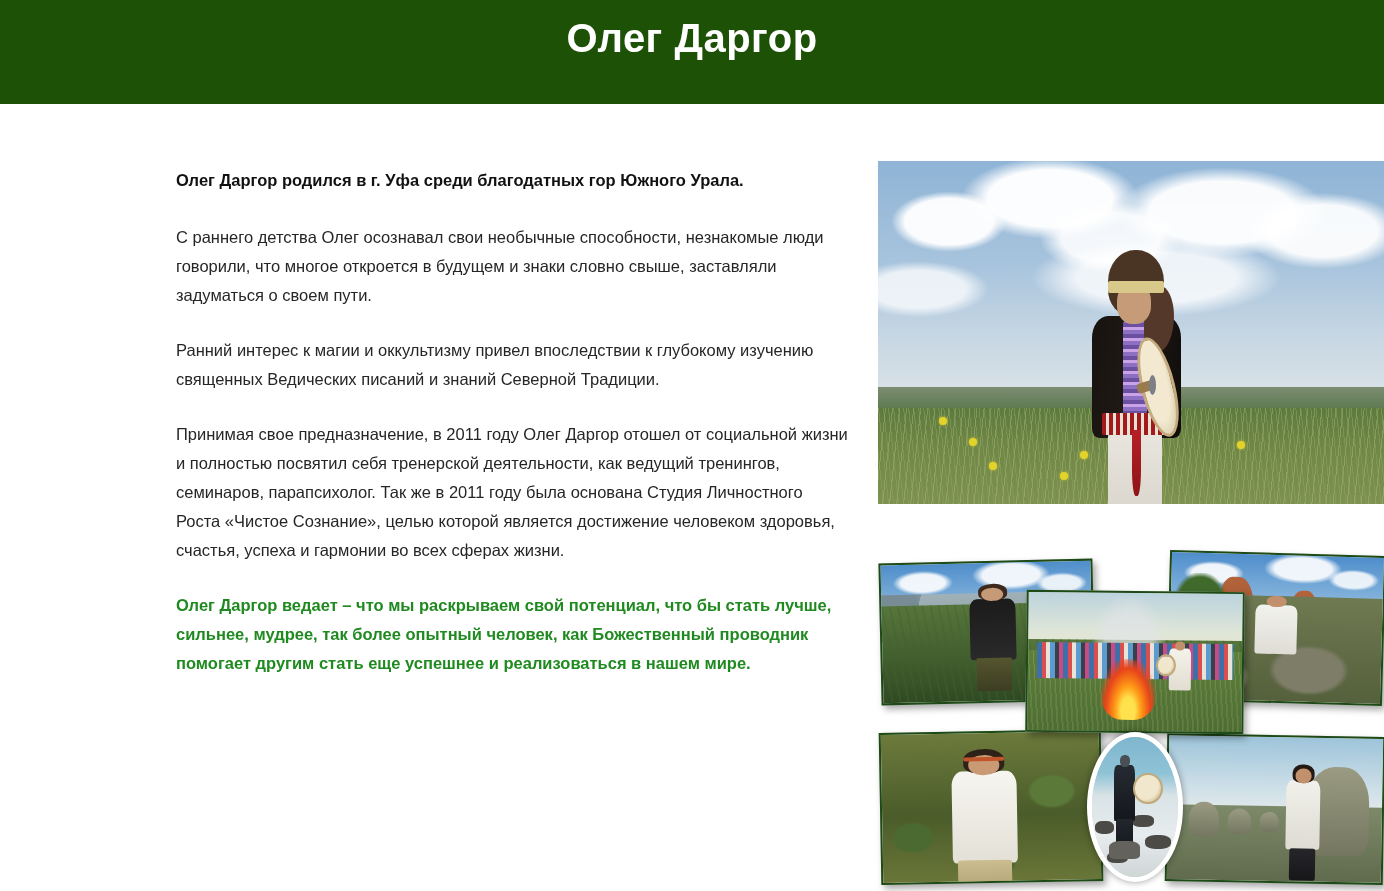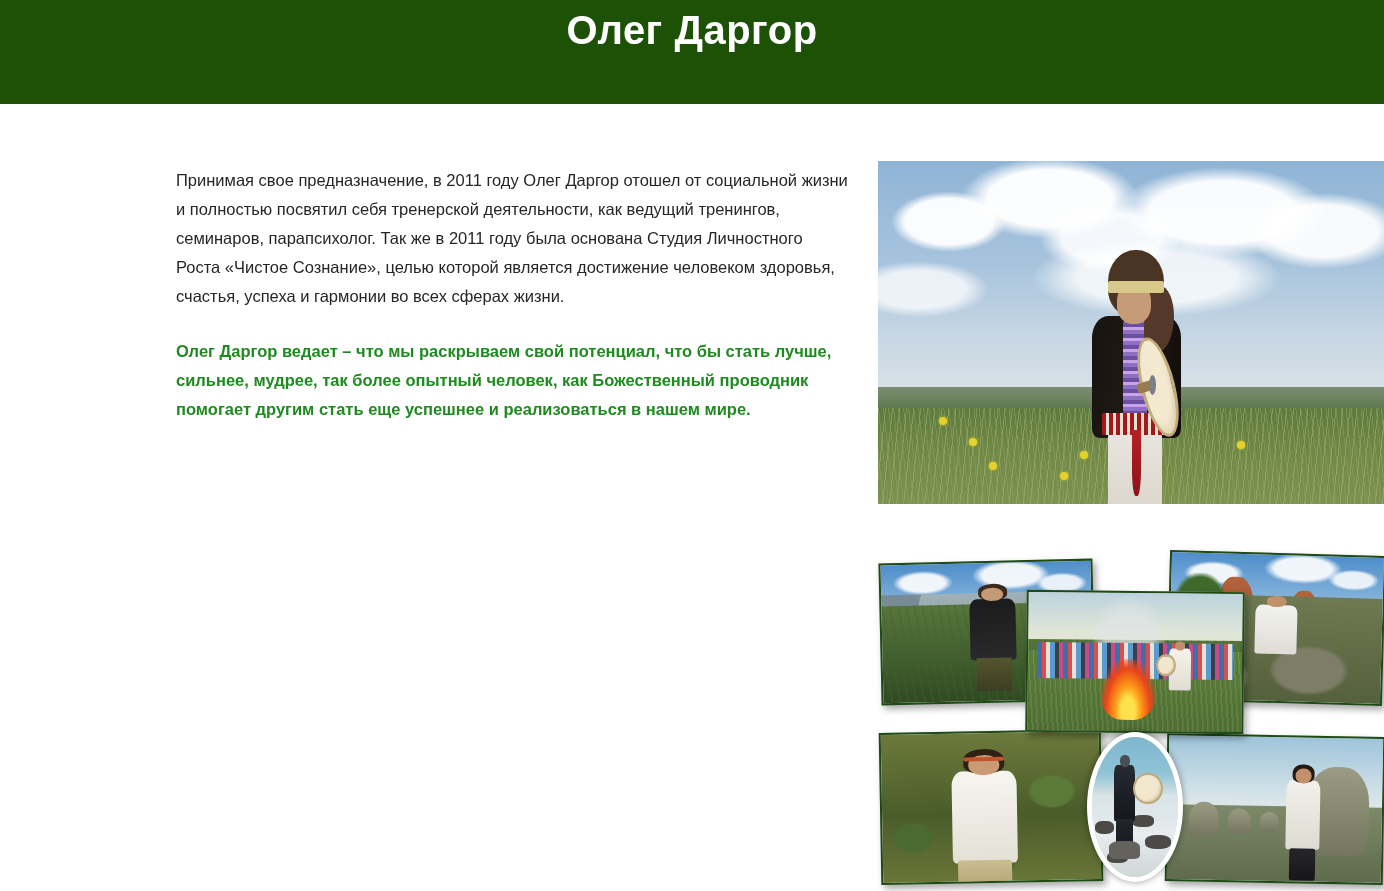--- a/index.html
+++ b/index.html
@@ -16,21 +16,21 @@
   }
 
   
   .site-header {
     width: 100%;
     height: 104px;
     background: #1d5206;
     display: flex;
     align-items: flex-start;
     justify-content: center;
-    padding-top: 8px;
+    padding-top: 16px;
   }
   .site-title {
     color: #ffffff;
     font-size: 40px;
     font-weight: bold;
     letter-spacing: 0.5px;
     line-height: 1.1;
     margin: 0;
     white-space: nowrap;
   }
@@ -260,20 +260,23 @@
 </head>
 <body>
 
 <header class="site-header">
   <h1 class="site-title">Олег Даргор</h1>
 </header>
 
 <div class="page-body">
 
   <article class="article">
+    <p class="lead">Олег Даргор родился в г. Уфа среди благодатных гор Южного Урала.</p>
+    <p>С раннего детства Олег осознавал свои необычные способности, незнакомые люди говорили, что многое откроется в будущем и знаки словно свыше, заставляли задуматься о своем пути.</p>
+    <p>Ранний интерес к магии и оккультизму привел впоследствии к глубокому изучению священных Ведических писаний и знаний Северной Традиции.</p>
     <p>Принимая свое предназначение, в 2011 году Олег Даргор отошел от социальной жизни и полностью посвятил себя тренерской деятельности, как ведущий тренингов, семинаров, парапсихолог. Так же в 2011 году была основана Студия Личностного Роста «Чистое Сознание», целью которой является достижение человеком здоровья, счастья, успеха и гармонии во всех сферах жизни.</p>
     <p class="accent">Олег Даргор ведает – что мы раскрываем свой потенциал, что бы стать лучше, сильнее, мудрее, так более опытный человек, как Божественный проводник помогает другим стать еще успешнее и реализоваться в нашем мире.</p>
 
   </article>
 
   <div class="media-col">
 
     <figure class="hero-photo" style="margin:0;">
       <span class="sky"></span>
       <span class="far-field"></span>

